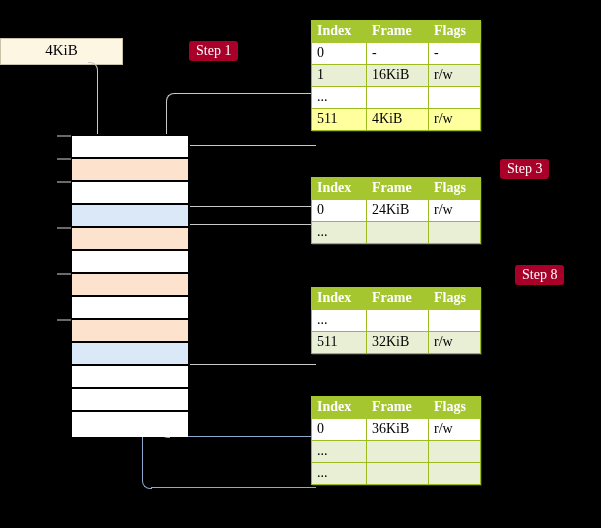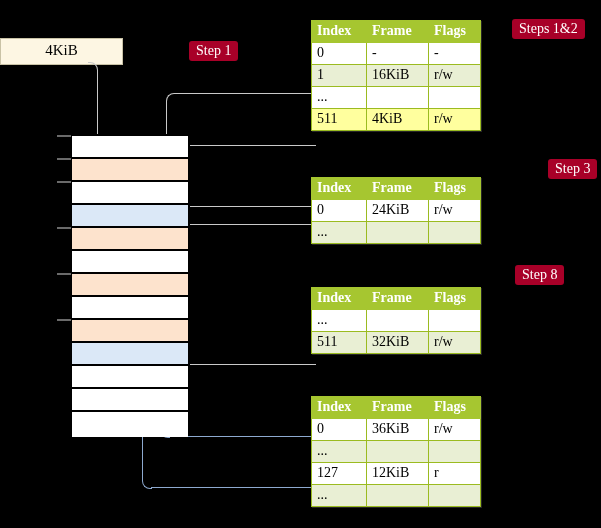--- a/index.html
+++ b/index.html
@@ -134,24 +134,21 @@
 
 <div class="stage">
 
   <div class="srcbox" style="left:0px;top:38px;width:121px;height:25px;">
     <span>4KiB</span>
   </div>
 
   <div class="badge" style="left:189px;top:41px;">
     <span>Step 1</span>
   </div>
-  <div class="badge" style="left:512px;top:19px;">
-    <span>Steps 1&amp;2</span>
-  </div>
-  <div class="badge" style="left:548px;top:159px;">
+  <div class="badge" style="left:500px;top:159px;">
     <span>Step 3</span>
   </div>
   <div class="badge" style="left:515px;top:265px;">
     <span>Step 8</span>
   </div>
 
   <div class="corner c-tr" style="left:88px;top:62px;"></div>
   <div class="conn v-gray" style="left:97px;top:71px;height:75px;"></div>
   <div class="arrow-down" style="left:91px;top:148px;"></div>
 
@@ -295,25 +292,20 @@
         <tr class="plain">
           <td class="c-index">0</td>
           <td class="c-frame">36KiB</td>
           <td class="c-flags">r/w</td>
         </tr>
         <tr class="alt">
           <td class="c-index">...</td>
           <td class="c-frame"></td>
           <td class="c-flags"></td>
         </tr>
-        <tr class="plain">
-          <td class="c-index">127</td>
-          <td class="c-frame">12KiB</td>
-          <td class="c-flags">r</td>
-        </tr>
         <tr class="alt">
           <td class="c-index">...</td>
           <td class="c-frame"></td>
           <td class="c-flags"></td>
         </tr>
       </tbody>
     </table>
 
 </div>
 

